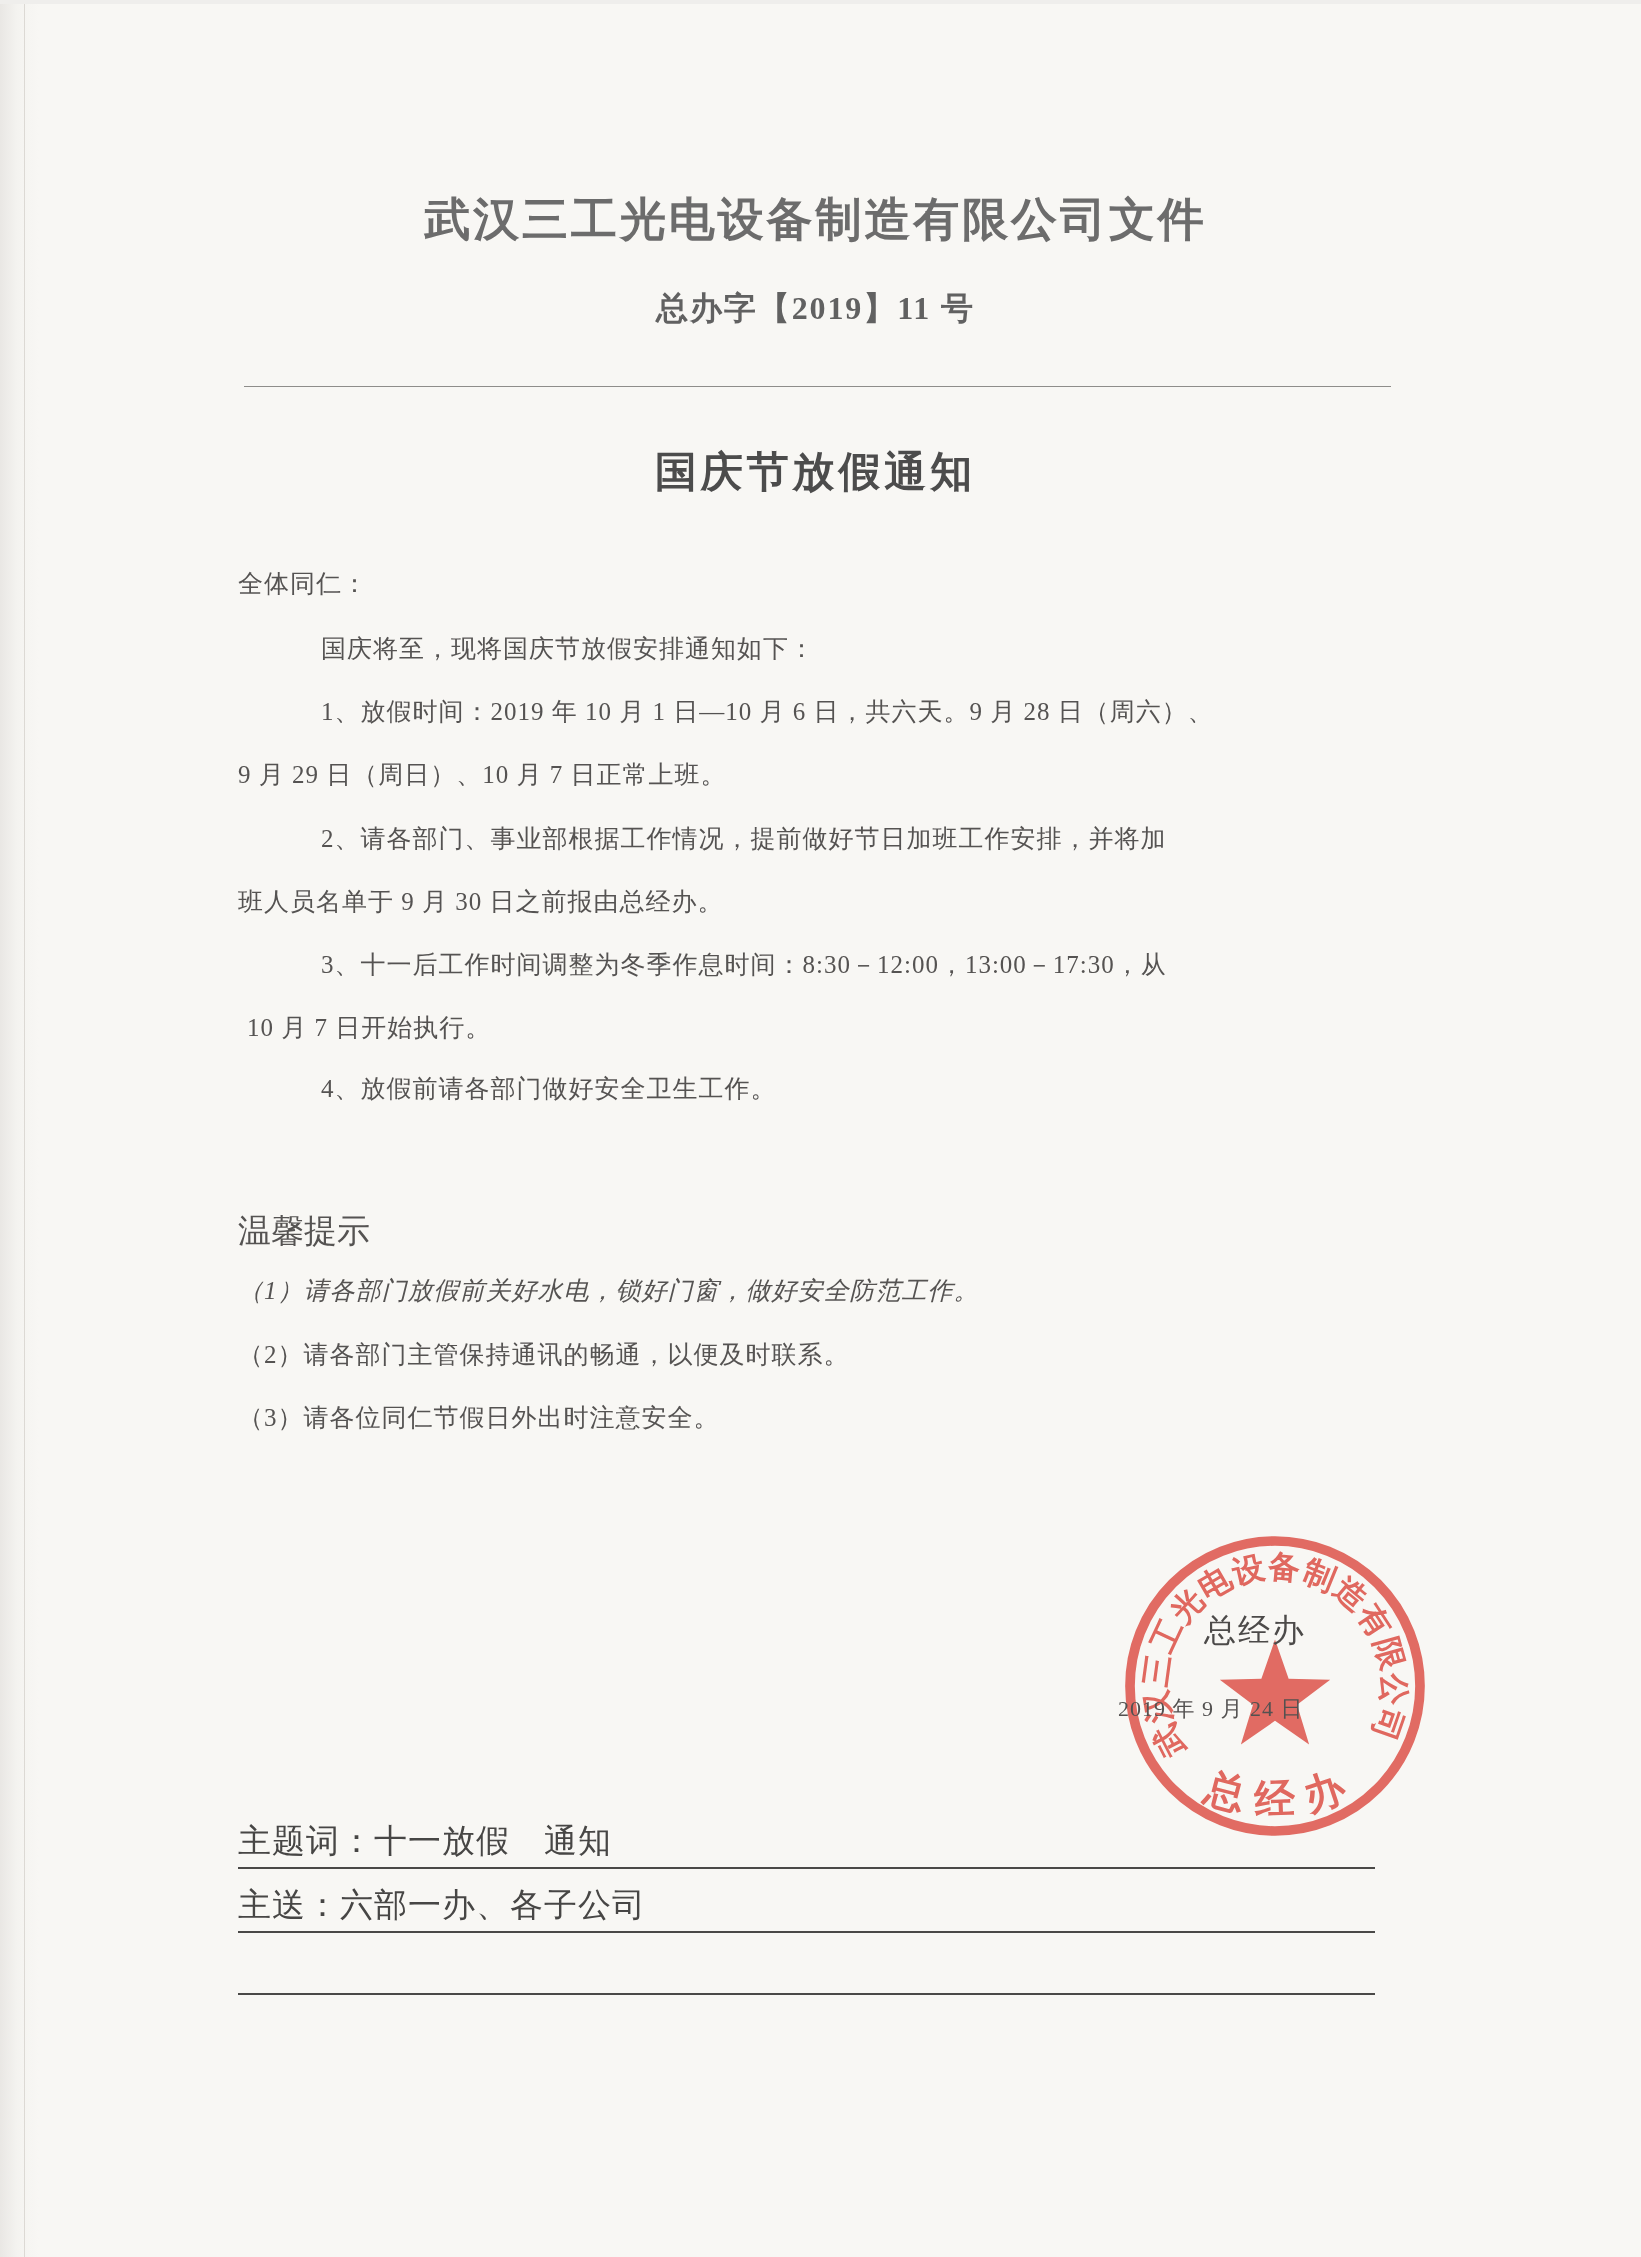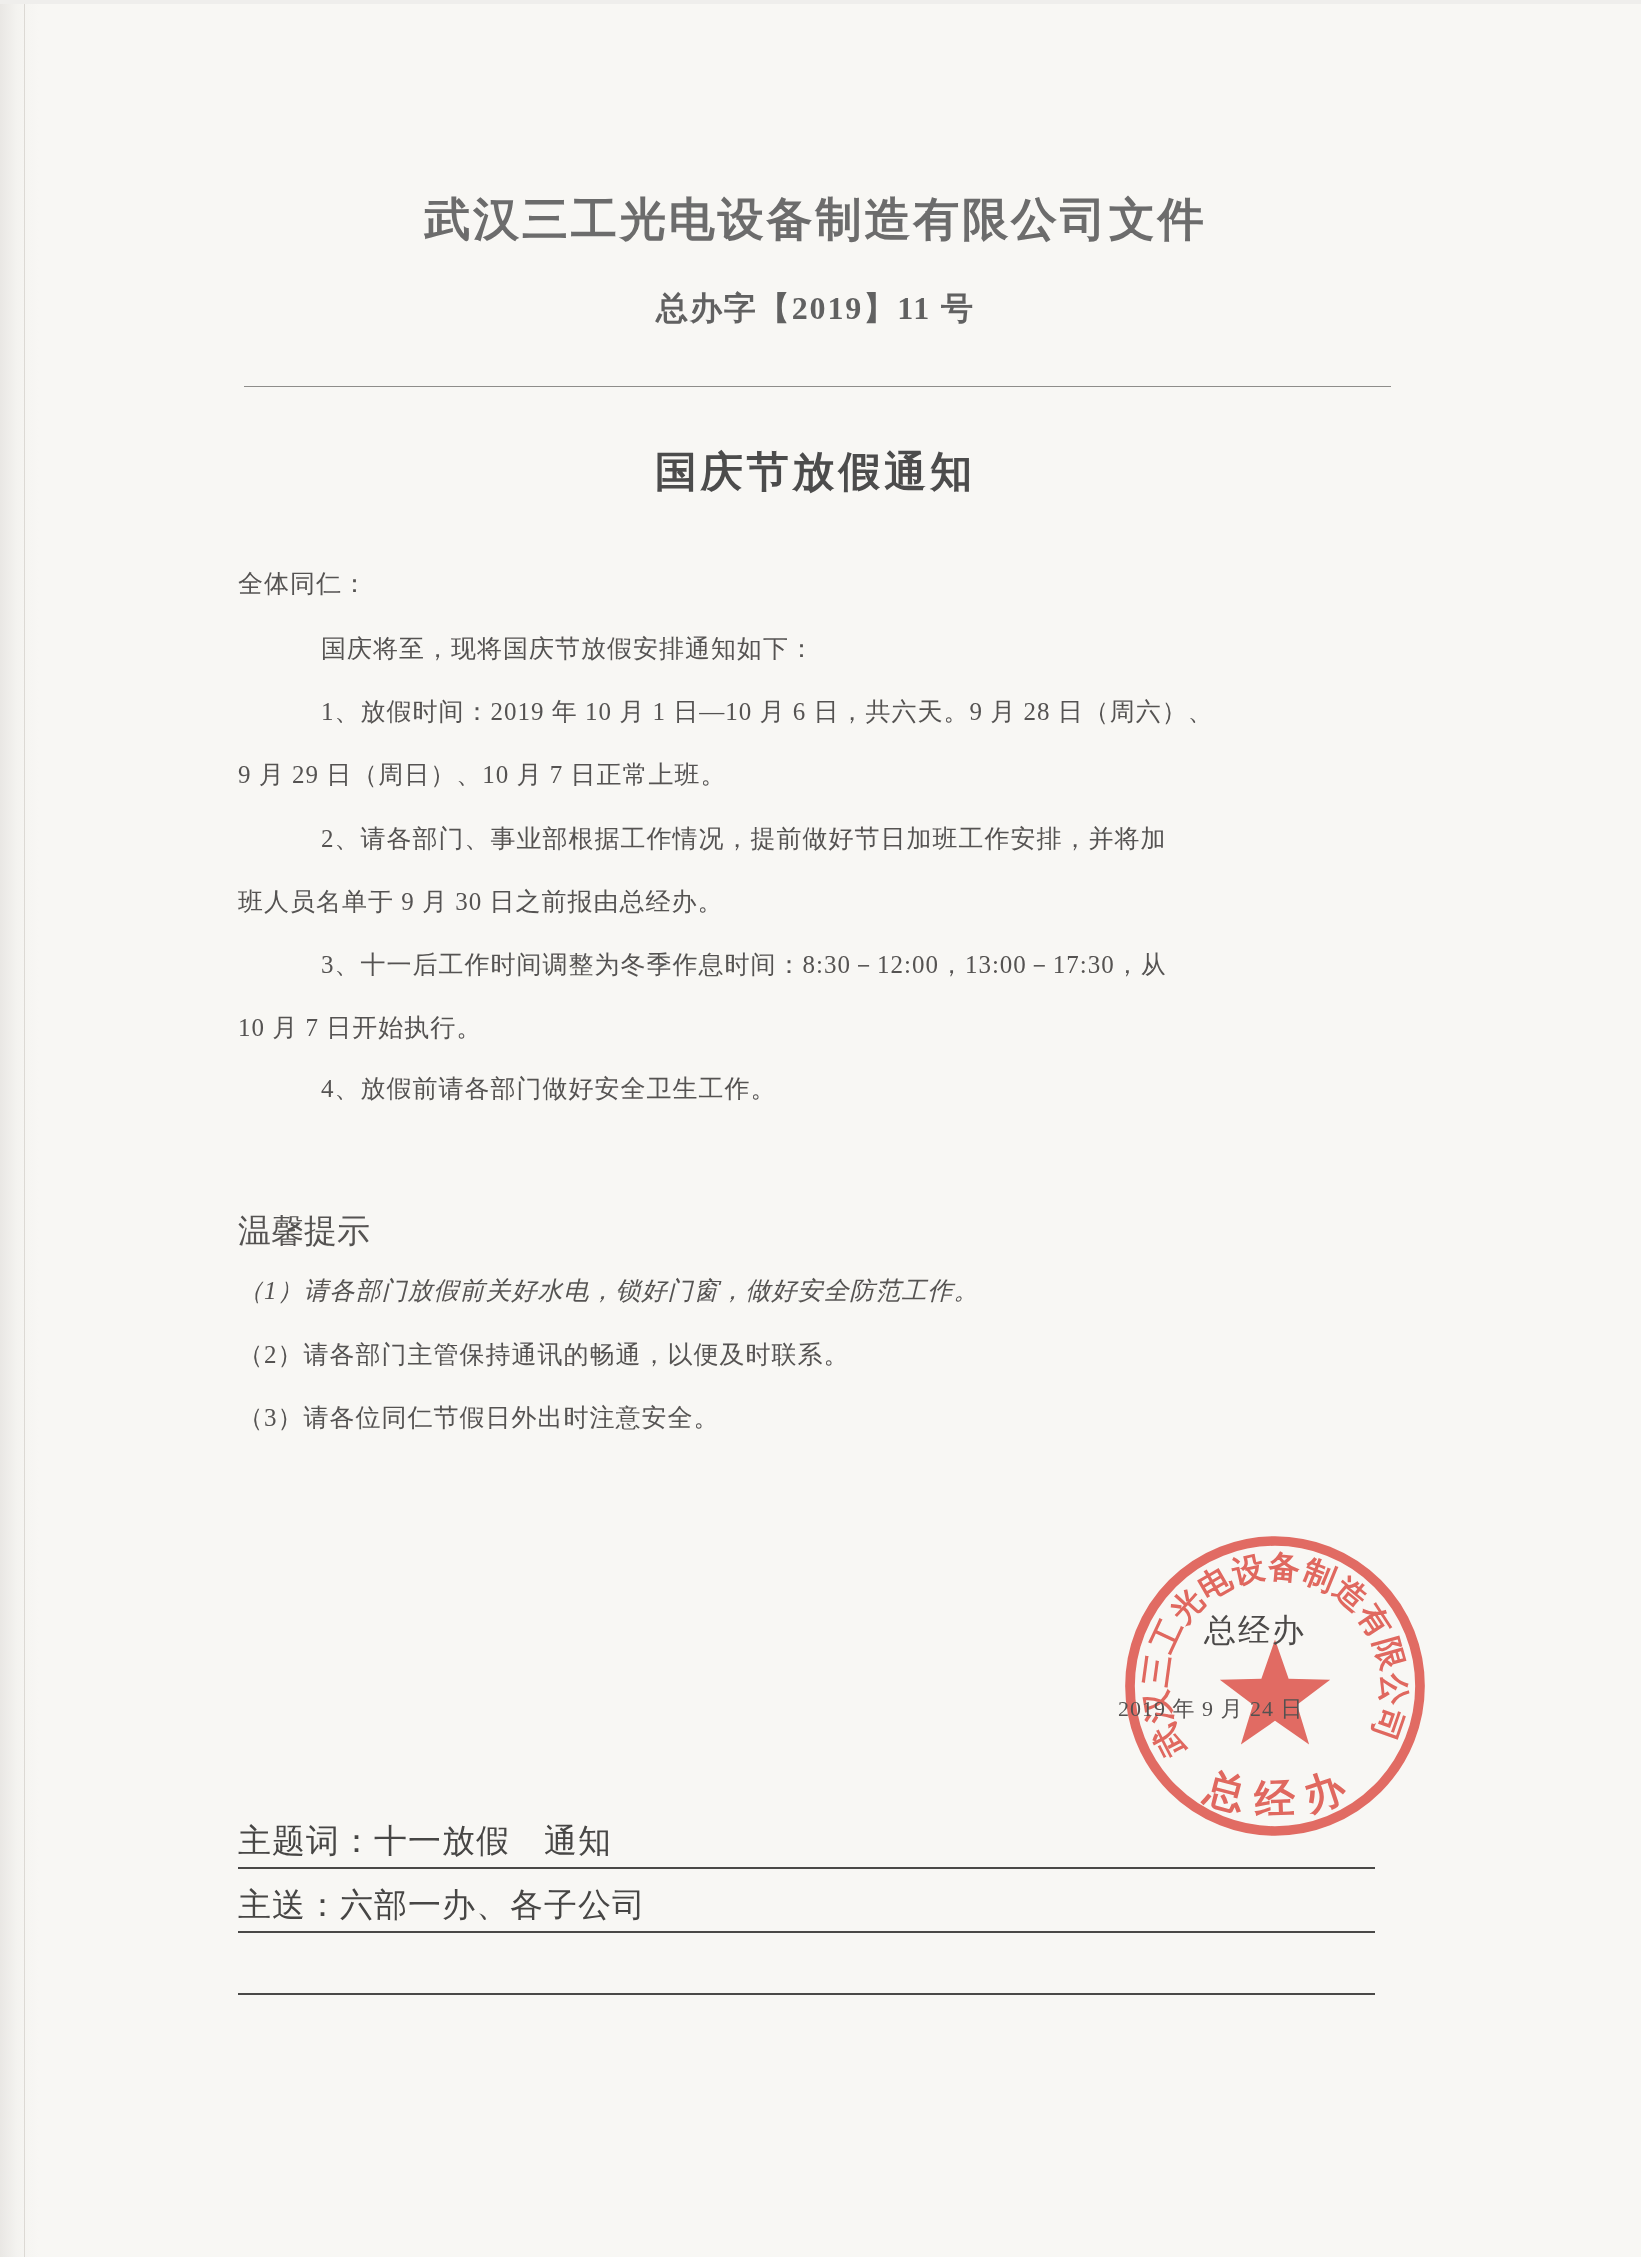--- a/index.html
+++ b/index.html
@@ -68,21 +68,21 @@
   <div class="rule-top"></div>
   <div class="txt notice-heading">国庆节放假通知</div>
 
   <div class="txt body-line at-margin" style="top:563px;">全体同仁：</div>
   <div class="txt body-line indented" style="top:628px;">国庆将至，现将国庆节放假安排通知如下：</div>
   <div class="txt body-line indented" style="top:691px;">1、放假时间：2019 年 10 月 1 日—10 月 6 日，共六天。9 月 28 日（周六）、</div>
   <div class="txt body-line at-margin" style="top:754px;">9 月 29 日（周日）、10 月 7 日正常上班。</div>
   <div class="txt body-line indented" style="top:818px;">2、请各部门、事业部根据工作情况，提前做好节日加班工作安排，并将加</div>
   <div class="txt body-line at-margin" style="top:881px;">班人员名单于 9 月 30 日之前报由总经办。</div>
   <div class="txt body-line indented" style="top:944px;">3、十一后工作时间调整为冬季作息时间：8:30－12:00，13:00－17:30，从</div>
-  <div class="txt body-line at-margin" style="top:1007px;">10 月 7 日开始执行。</div>
+  <div class="txt body-line at-margin" style="top:1007px;margin-left:9px;">10 月 7 日开始执行。</div>
   <div class="txt body-line indented" style="top:1068px;">4、放假前请各部门做好安全卫生工作。</div>
 
   <div class="txt tips-title">温馨提示</div>
   <div class="txt body-line at-margin tip-1">（1）请各部门放假前关好水电，锁好门窗，做好安全防范工作。</div>
   <div class="txt body-line at-margin tip-2">（2）请各部门主管保持通讯的畅通，以便及时联系。</div>
   <div class="txt body-line at-margin tip-3">（3）请各位同仁节假日外出时注意安全。</div>
 
   <div class="stamp-wrap">
     <svg width="348" height="348" viewBox="0 0 360 360">
       <circle cx="180" cy="180" r="150" fill="none" stroke="#dc4f45" stroke-width="10" opacity="0.9"></circle>

